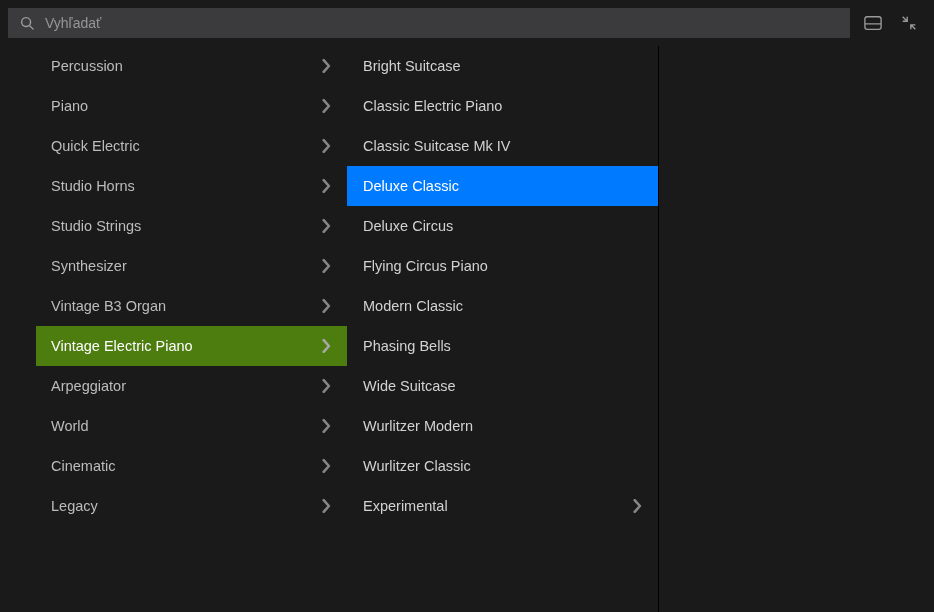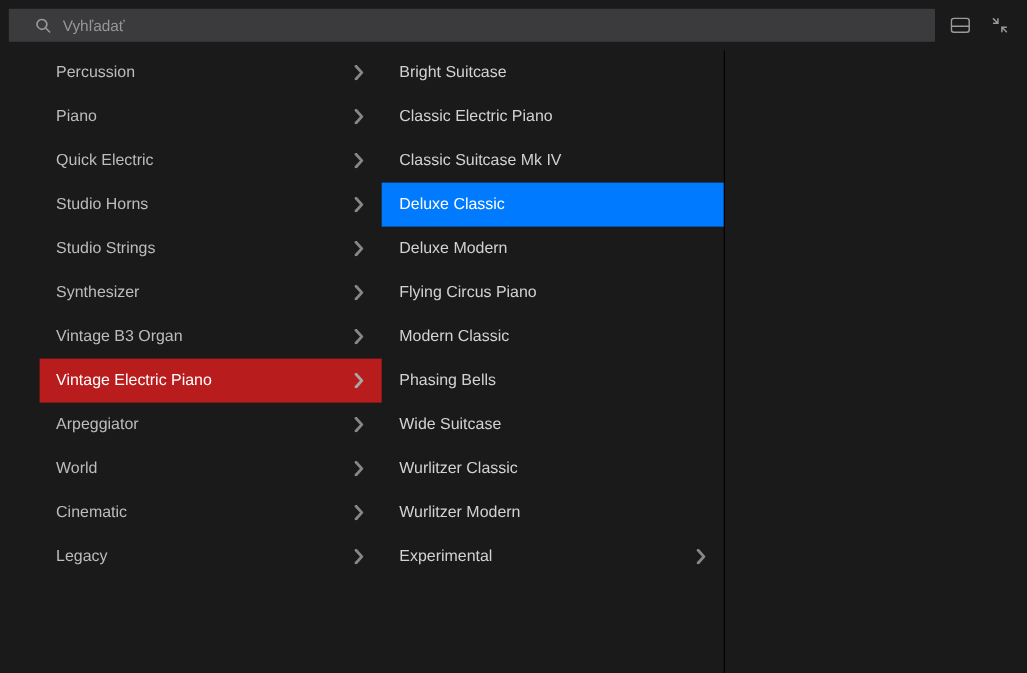--- a/index.html
+++ b/index.html
@@ -18,21 +18,21 @@
       padding: 8px 10px 8px 8px;
       gap: 14px;
     }
     .search-input-wrap {
       flex: 1;
       display: flex;
       align-items: center;
       background: #3b3b3d;
       border-radius: 1px;
       height: 30px;
-      padding: 0 24px;
+      padding: 0 12px;
     }
     .search-icon {
       width: 15px;
       height: 15px;
       fill: #9a9a9a;
       flex-shrink: 0;
     }
     .search-input {
       flex: 1;
       background: transparent;
@@ -73,21 +73,21 @@
       align-items: center;
       justify-content: space-between;
       height: 40px;
       padding: 0 16px 0 15px;
       font-size: 14.5px;
       cursor: pointer;
     }
     .col-1 .list-item { color: #bcbcbc; }
     .col-2 .list-item { color: #d2d2d2; padding-left: 16px; }
     .list-item.active-path {
-      background: #b91c1c;
+      background: #4d7c0f;
       color: #ffffff;
     }
     .list-item.selected {
       background: #007aff;
       color: #ffffff;
     }
     .chevron {
       width: 10px;
       height: 14px;
     }
@@ -206,39 +206,39 @@
       <div class="list-item">
         <span>Classic Electric Piano</span>
       </div>
       <div class="list-item">
         <span>Classic Suitcase Mk IV</span>
       </div>
       <div class="list-item selected">
         <span>Deluxe Classic</span>
       </div>
       <div class="list-item">
-        <span>Deluxe Modern</span>
+        <span>Deluxe Circus</span>
       </div>
       <div class="list-item">
         <span>Flying Circus Piano</span>
       </div>
       <div class="list-item">
         <span>Modern Classic</span>
       </div>
       <div class="list-item">
         <span>Phasing Bells</span>
       </div>
       <div class="list-item">
         <span>Wide Suitcase</span>
       </div>
       <div class="list-item">
+        <span>Wurlitzer Modern</span>
+      </div>
+      <div class="list-item">
         <span>Wurlitzer Classic</span>
-      </div>
-      <div class="list-item">
-        <span>Wurlitzer Modern</span>
       </div>
       <div class="list-item">
         <span>Experimental</span>
         <span class="chevron"><svg viewBox="0 0 8 12">
             <path d="M2 1 L6.5 6 L2 11"></path>
           </svg></span>
       </div>
     </div>
   <div class="col col-3"></div>
 </div>

